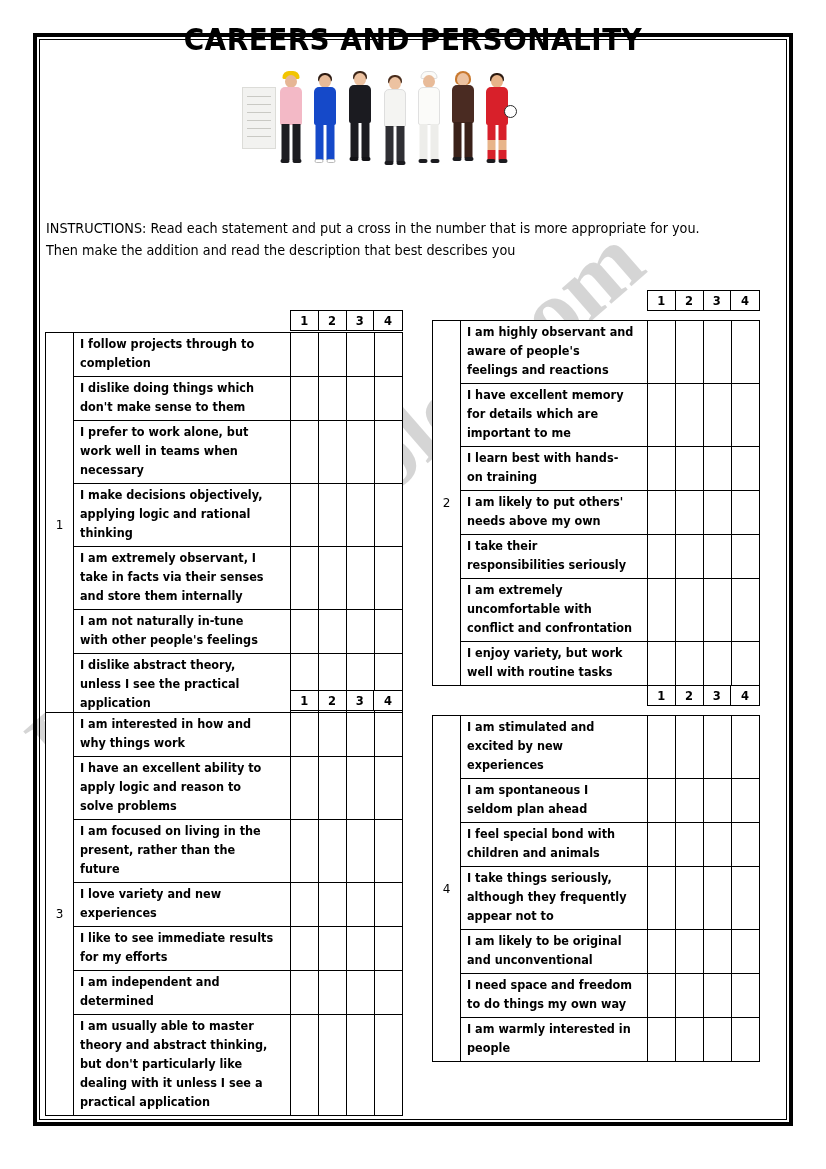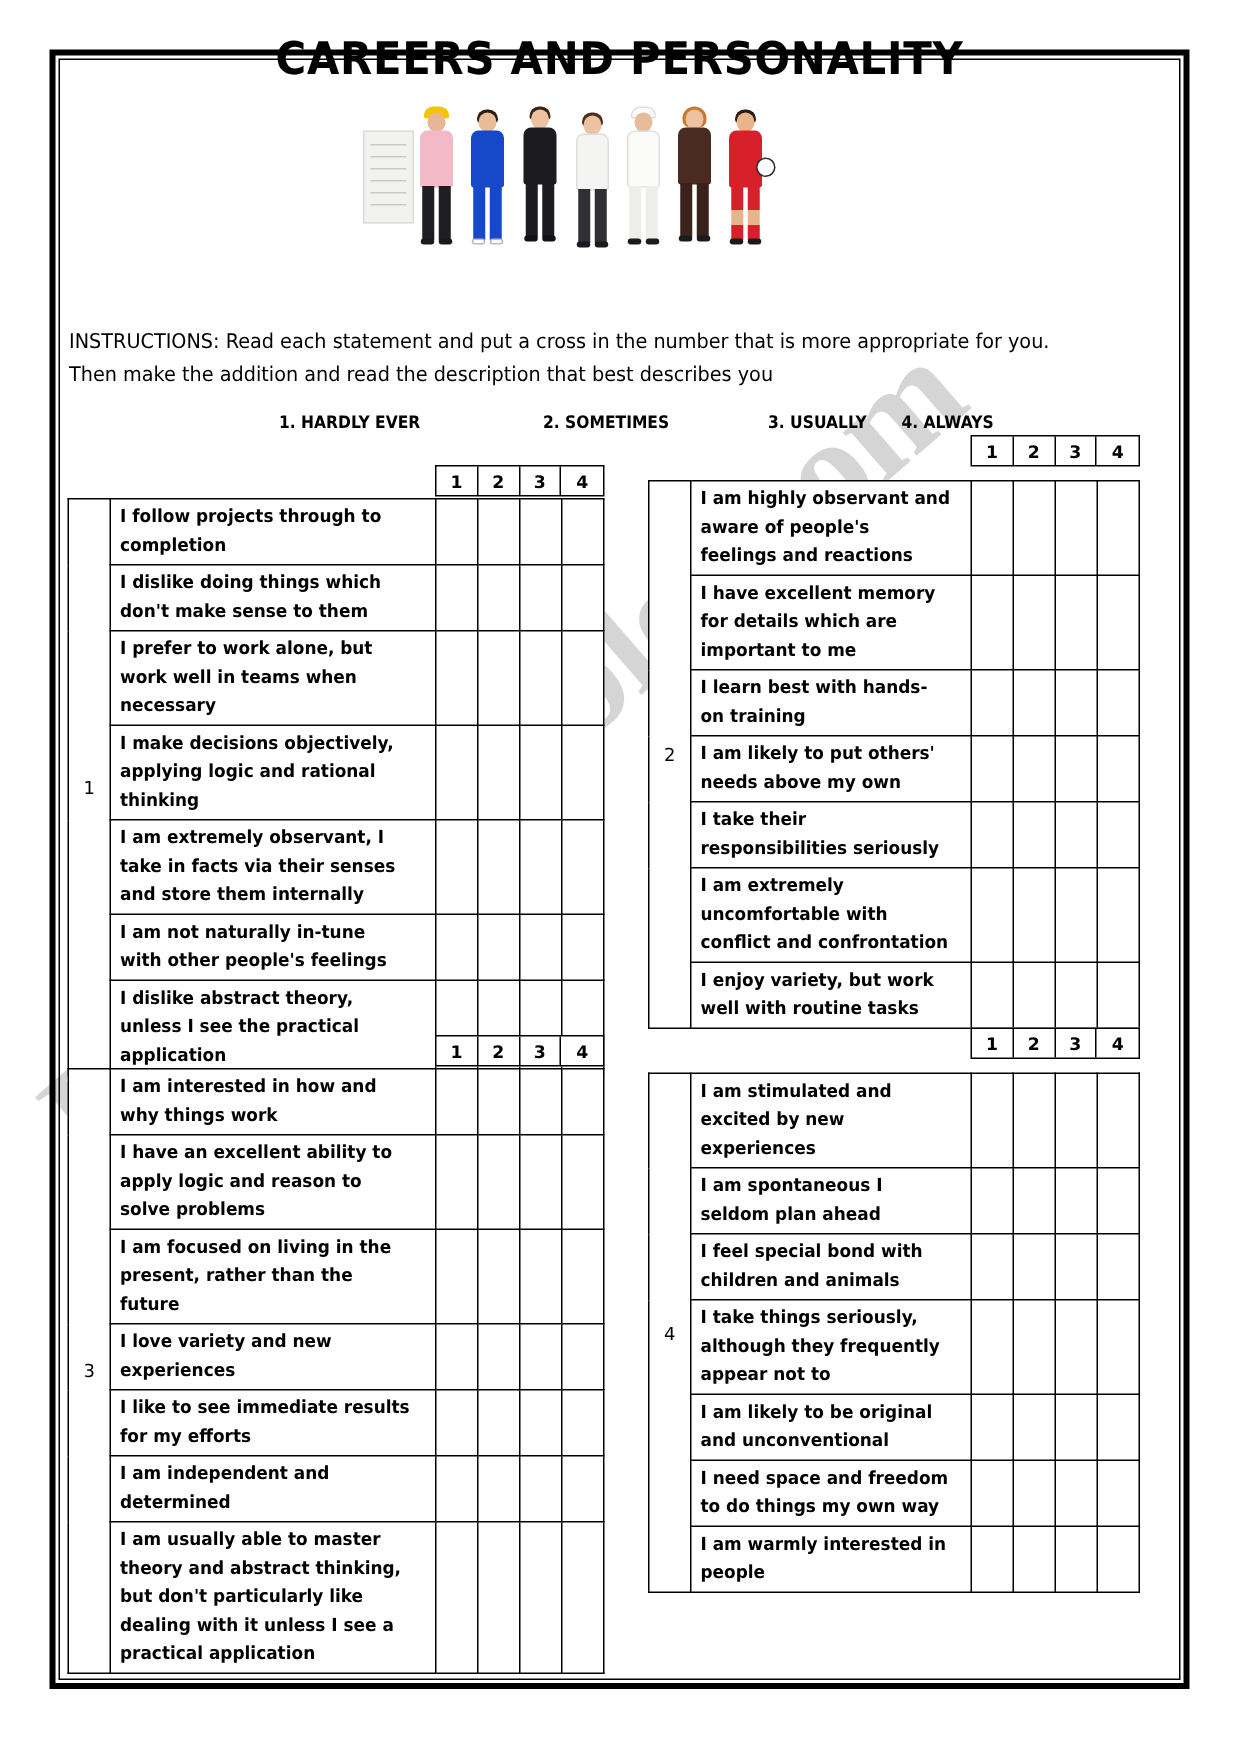--- a/index.html
+++ b/index.html
@@ -349,26 +349,20 @@
         </div>
       <div class="ball"></div>
     </div>
   </div>
 
   <div id="instructions">
     <div>INSTRUCTIONS: Read each statement and put a cross in the number that is more appropriate for you.</div>
     <div>Then make the addition and read the description that best describes you</div>
   </div>
 
-  <div id="scale">
-    <span class="opt">1.   HARDLY EVER</span>
-    <span class="opt">2. SOMETIMES</span>
-    <span class="opt">3. USUALLY</span>
-    <span class="opt">4. ALWAYS</span>
-  </div>
 
   <div class="block" style="left:45px; top:310px; width:356px;">
     <div class="hdr-row" style="left:245px; width:113px;">
       <div class="hc">1</div>
       <div class="hc">2</div>
       <div class="hc">3</div>
       <div class="hc">4</div>
     </div>
     <table class="quiz" style="top:22px; left:0; width:358px;">
       <tbody>

